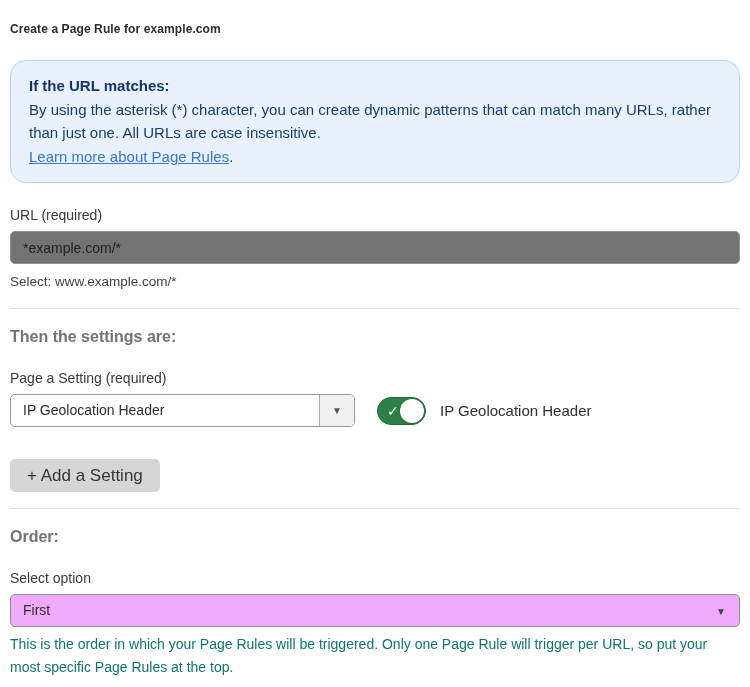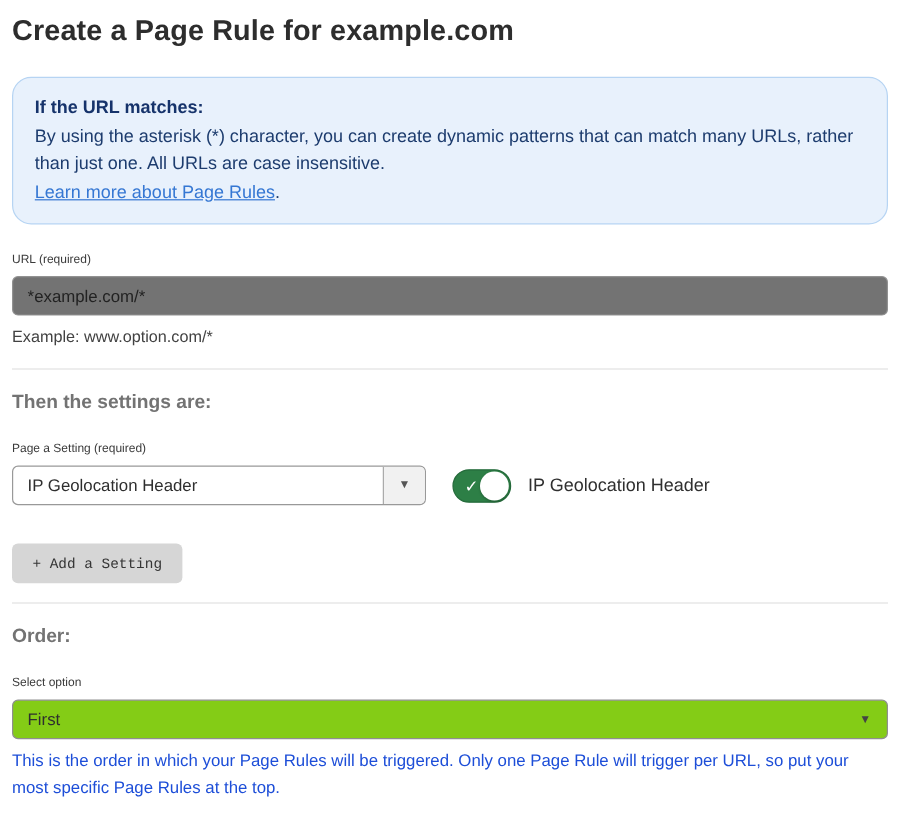--- a/index.html
+++ b/index.html
@@ -6,22 +6,22 @@
   html, body { background: #ffffff; }
   body {
     width: 750px;
     min-height: 687px;
     font-family: "Liberation Sans", sans-serif;
     color: #2f2f2f;
   }
   .container { padding: 10px 10px 12px 10px; }
 
   .page-title {
-    margin-top: 2px;
-    font-size: 24px;
+    margin-top: 12px;
+    font-size: 12px;
     font-weight: 700;
     color: #2d2d2d;
     letter-spacing: 0.1px;
   }
 
   
   .info-box {
     margin-top: 24px;
     background: #e8f1fc;
     border: 1px solid #b6d4f3;
@@ -36,21 +36,21 @@
   .info-link-line { margin-top: 1px; }
   .info-link {
     color: #3577d3;
     text-decoration: underline;
     cursor: pointer;
   }
   .info-link-suffix { color: #1d3c6e; }
 
   
   .field-label {
-    font-size: 10px;
+    font-size: 14px;
     color: #3a3a3a;
     margin-top: 24px;
     margin-bottom: 8px;
   }
   .helper-text {
     font-size: 13.5px;
     color: #424242;
     margin-top: 7px;
     line-height: 21px;
   }
@@ -148,59 +148,59 @@
   .toggle-label {
     margin-left: 14px;
     font-size: 15px;
     color: #2f2f2f;
   }
 
   .btn {
     display: inline-block;
     border: none;
     border-radius: 5px;
-    font-family: Liberation Mono, monospace;
-    font-size: 12px;
+    font-family: Liberation Sans, sans-serif;
+    font-size: 17px;
     cursor: pointer;
   }
   .btn-gray {
     background: #d6d6d6;
     color: #353535;
     height: 32px;
     padding: 0 17px;
   }
   .btn-add { margin-top: 32px; height: 33px; }
 
   
   .select-box {
     position: relative;
     width: 100%;
     height: 33px;
     border: 1px solid #8f8f8f;
     border-radius: 5px;
-    background: #84cc16;
+    background: #f0abfc;
     cursor: pointer;
   }
   .select-value {
     font-size: 14px;
     color: #2e2e2e;
     line-height: 31px;
     padding-left: 12px;
   }
   .select-caret {
     position: absolute;
     right: 13px;
     top: 50%;
     transform: translateY(-50%);
     font-size: 10px;
     color: #444444;
   }
   .order-helper {
     font-size: 14px;
-    color: #1d4ed8;
+    color: #0f766e;
     line-height: 23px;
     margin-top: 6px;
     max-width: 730px;
   }
 </style>
 </head>
 <body>
 
 <div class="container">
 
@@ -209,21 +209,21 @@
   <div class="info-box">
     <div class="info-heading">If the URL matches:</div>
     <div class="info-body">By using the asterisk (*) character, you can create dynamic patterns that can match many URLs, rather than just one. All URLs are case insensitive.</div>
     <div class="info-link-line">
       <a class="info-link">Learn more about Page Rules</a><span class="info-link-suffix">.</span>
     </div>
   </div>
 
   <div class="field-label">URL (required)</div>
   <input class="text-input" type="text" value="*example.com/*" style="">
-  <div class="helper-text">Example: www.option.com/*</div>
+  <div class="helper-text">Select: www.example.com/*</div>
 
   <hr class="divider">
 
   <div class="section-heading">Then the settings are:</div>
 
   <div class="field-label">Page a Setting (required)</div>
 
   <div class="setting-row">
     <div class="picker">
       <div class="picker-value">IP Geolocation Header</div>

